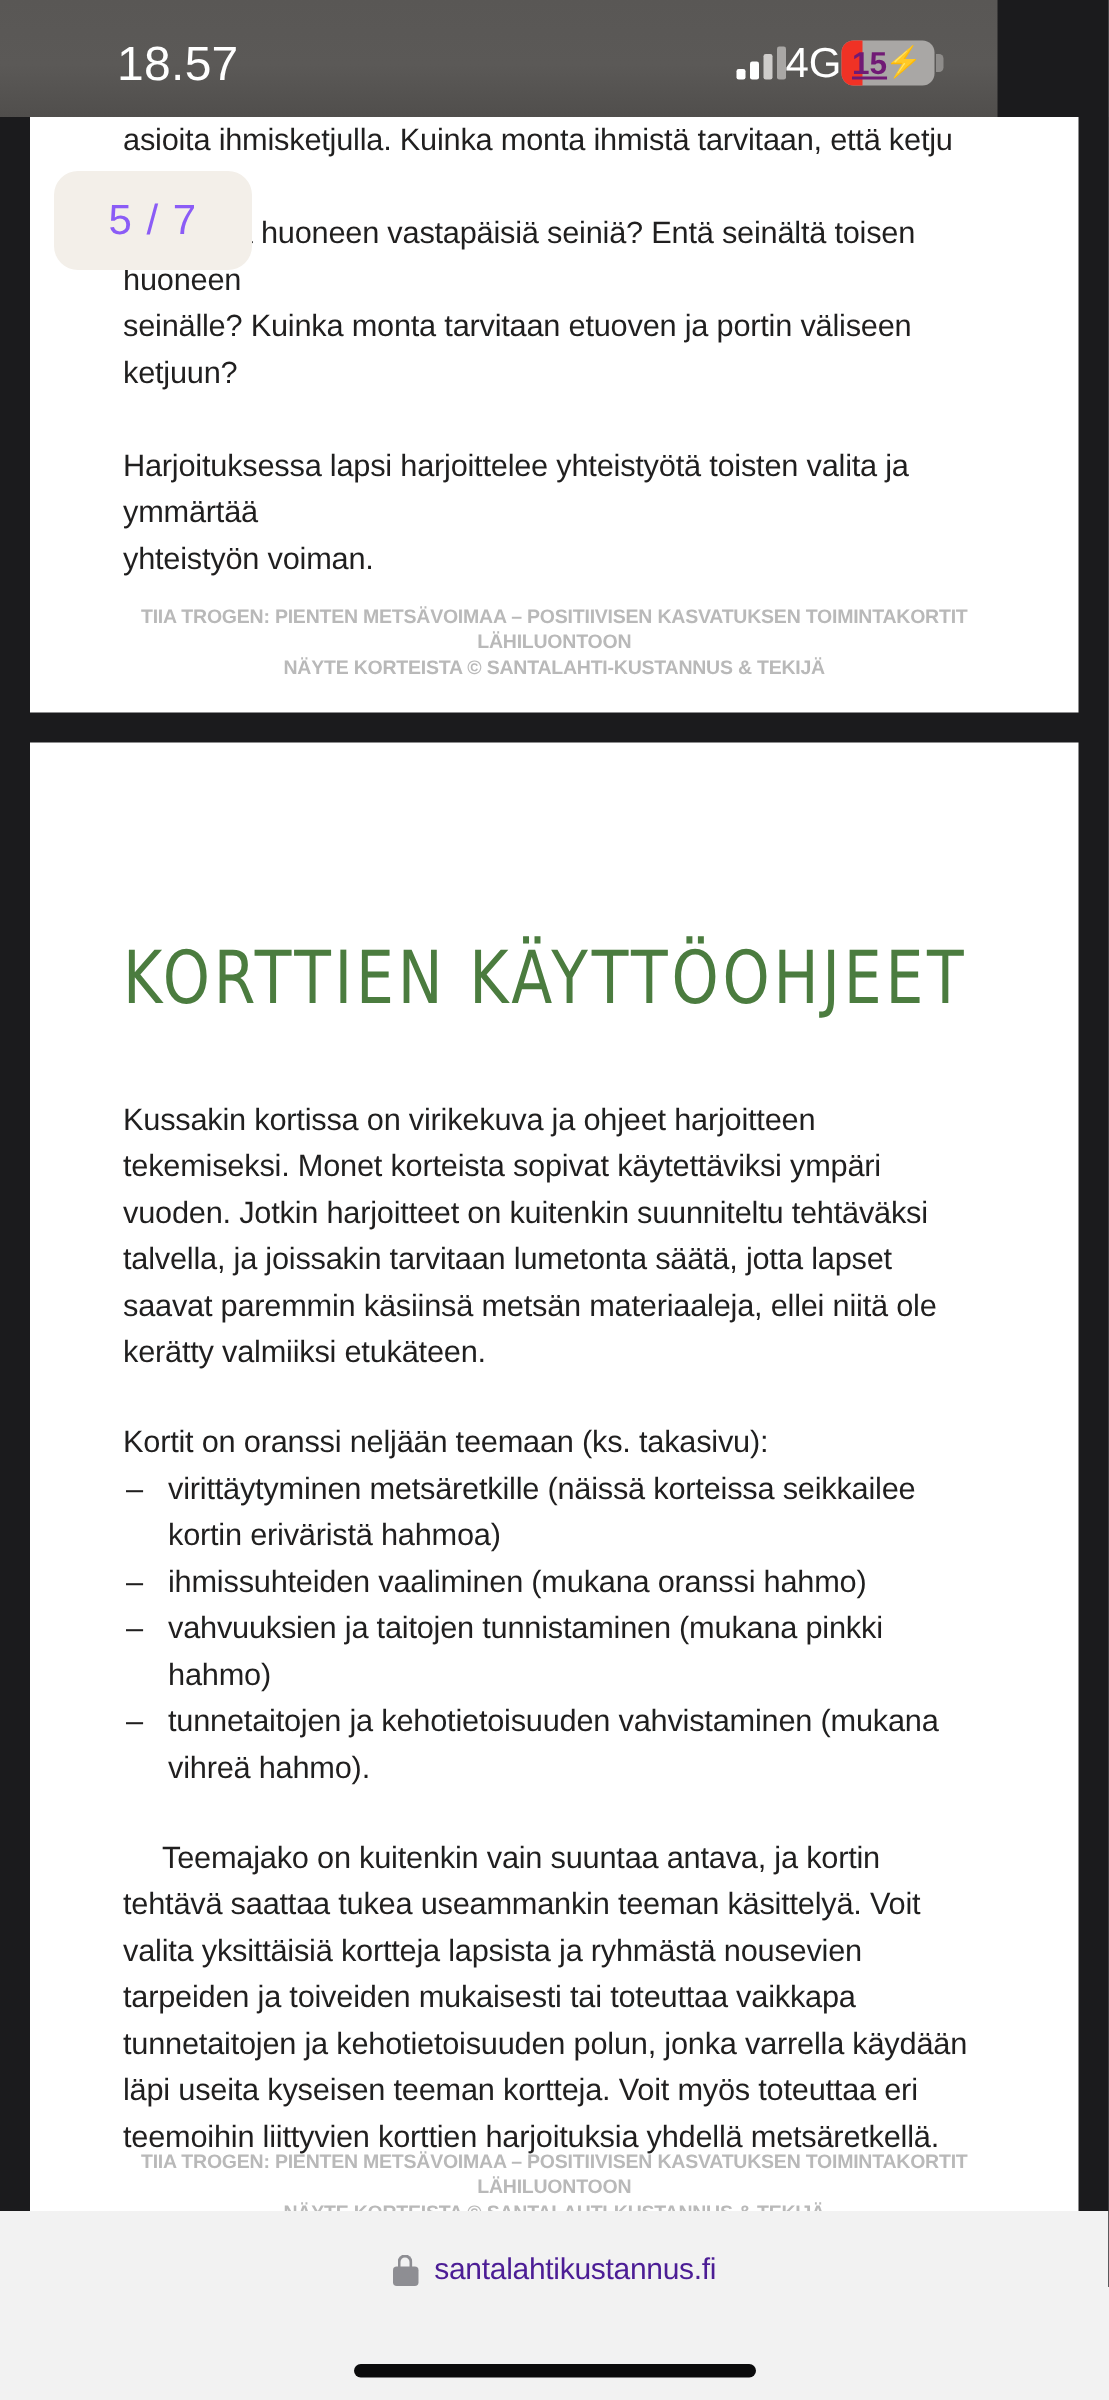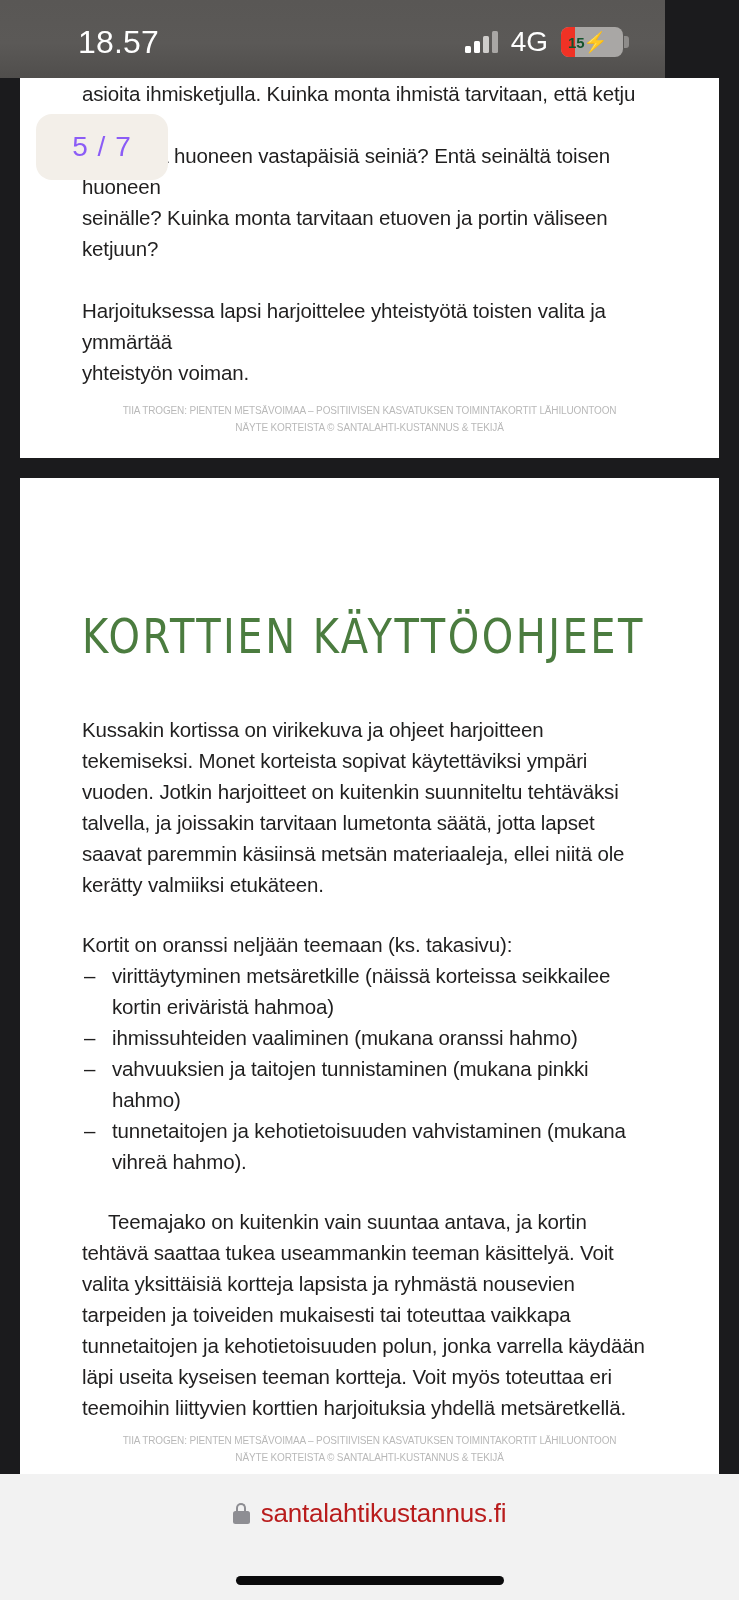--- a/index.html
+++ b/index.html
@@ -37,21 +37,20 @@
     color: #ffffff;
     font-size: 32px;
     font-weight: 500;
     letter-spacing: 0.2px;
     line-height: 1;
     margin-top: 6px;
   }
   .sb-right {
     display: flex;
     align-items: center;
-    gap: 13px;
     margin-top: 6px;
   }
   .signal {
     display: flex;
     align-items: flex-end;
     gap: 3px;
     height: 22px;
   }
   .signal i {
     display: block;
@@ -83,25 +82,26 @@
   .battery .fill {
     position: absolute;
     left: 0; top: 0;
     width: 14px; height: 30px;
     border-radius: 8px 0 0 8px;
     background: #f03225;
   }
   .battery .pct {
     position: relative;
     z-index: 2;
-    color: #14532d;
-    font-size: 15px;
+    color: #701a75;
+    font-size: 21px;
     font-weight: 700;
     padding-left: 7px;
     line-height: 1;
+    text-decoration: underline;
   }
   .battery .bolt {
     position: relative;
     z-index: 2;
     color: #ffffff;
     font-size: 20px;
     line-height: 1;
     margin-left: -1px;
   }
   .battery .cap {
@@ -139,23 +139,23 @@
     font-family: "Liberation Sans", sans-serif;
     font-size: 20.5px;
     line-height: 31px;
     color: #201f1f;
     letter-spacing: -0.15px;
   }
 
   .doc-footer {
     text-align: center;
     color: #b9b9b9;
-    font-size: 10px;
+    font-size: 13px;
     line-height: 17px;
-    font-weight: 400;
+    font-weight: 700;
     letter-spacing: -0.15px;
     padding: 14px 30px 22px 30px;
   }
 
   
   #page-1 { padding-top: 10px; padding-bottom: 0; }
   #page-1 .doc-text { padding-top: 2px; }
 
   .page-badge {
     position: absolute;
@@ -245,22 +245,22 @@
     border-radius: 5px 5px 0 0;
   }
   .lock-icon .body {
     position: absolute;
     bottom: 0; left: 0;
     width: 17px; height: 13px;
     background: #8e8e93;
     border-radius: 2.5px;
   }
   .url-text {
-    color: #b91c1c;
-    font-size: 26px;
+    color: #4c1d95;
+    font-size: 20px;
     font-weight: 400;
     letter-spacing: -0.2px;
   }
   .home-indicator {
     position: absolute;
     left: 50%;
     transform: translateX(-50%);
     bottom: 15px;
     width: 268px;
     height: 9px;

